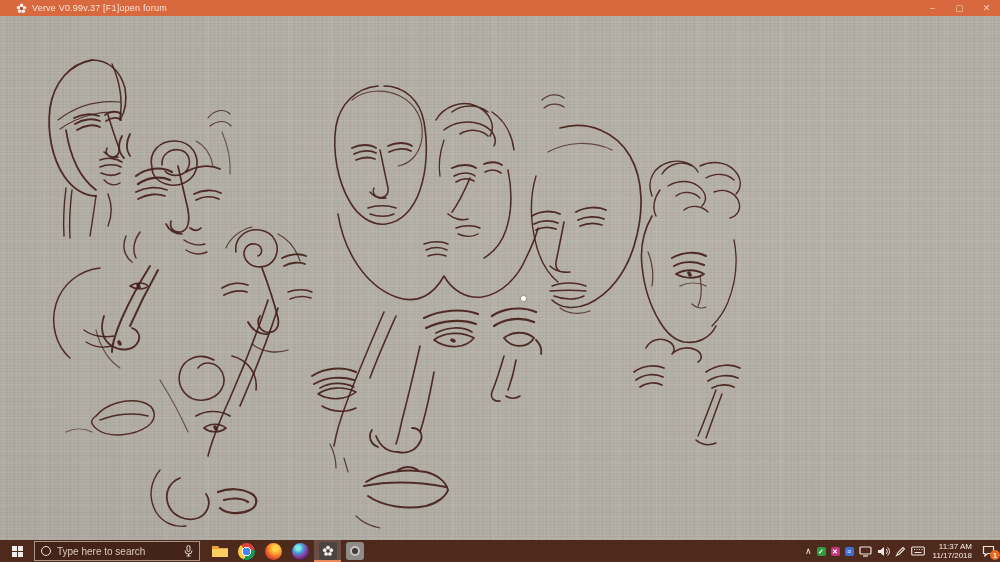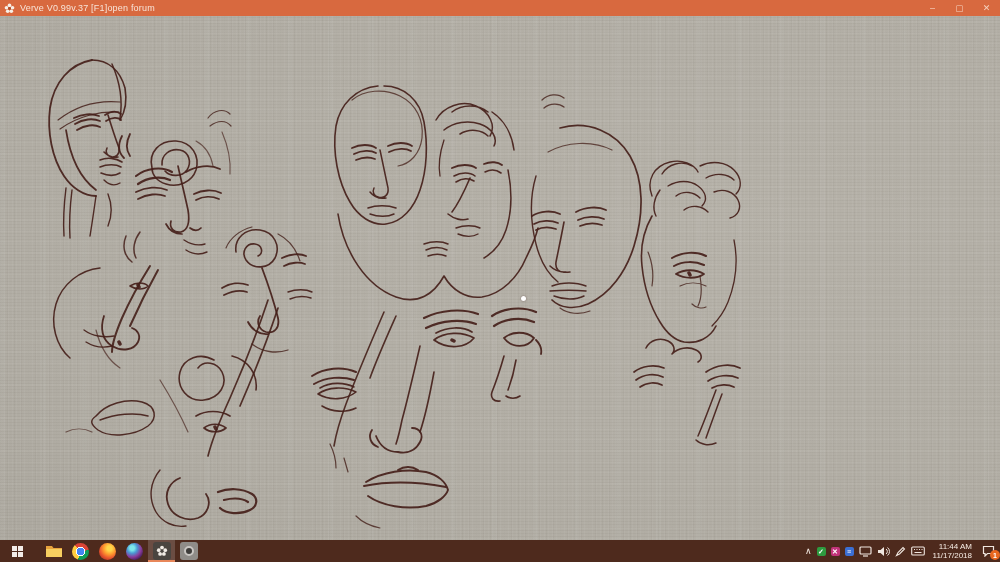--- a/index.html
+++ b/index.html
@@ -5,21 +5,21 @@
   html,body{margin:0;padding:0;background:#222;}
   *{box-sizing:border-box;}
   .screen{
     position:relative;width:1000px;height:562px;overflow:hidden;
     font-family:"Liberation Sans",sans-serif;
     -webkit-font-smoothing:antialiased;
   }
   
   .titlebar{
     position:absolute;top:0;left:0;width:100%;height:16px;
-    background:#d8693f;display:flex;align-items:center;padding-left:4px;
+    background:#d8693f;display:flex;align-items:center;padding-left:16px;
   }
   .app-icon{width:11px;height:11px;flex:0 0 auto;}
   .title-text{font-size:9px;color:#f8e4d8;margin-left:5px;white-space:nowrap;letter-spacing:.2px;}
   .win-controls{margin-left:auto;display:flex;height:100%;}
   .win-btn{width:27px;height:16px;font-size:9px;color:#f5d2bf;display:flex;align-items:center;justify-content:center;cursor:default;}
   
   .canvas{
     position:absolute;top:16px;left:0;width:1000px;height:524px;
     background:
       repeating-linear-gradient(90deg, rgba(255,255,255,.045) 0 1px, rgba(255,255,255,0) 1px 4px),
@@ -194,20 +194,28 @@
   <footer class="taskbar">
     <div class="start-button">
       <div class="winlogo">
           <span></span>
           <span></span>
           <span></span>
           <span></span>
         </div>
     </div>
 
+    <div class="search-box">
+      <span class="cortana-ring"></span>
+      <span class="search-placeholder">Type here to search</span>
+      <svg class="mic" width="9" height="12" viewBox="0 0 9 12">
+        <rect x="3" y="0.5" width="3" height="6" rx="1.5" fill="none" stroke="#e9ddd5" stroke-width="1"></rect>
+        <path d="M1,5.5 a3.5,3.5 0 0 0 7,0 M4.5,9 v2 M2.5,11 h4" fill="none" stroke="#e9ddd5" stroke-width="1"></path>
+      </svg>
+    </div>
 
     <div class="apps">
       <div class="app-cell">
         <svg width="18" height="18" viewBox="0 0 18 18">
           <path d="M1,4 h6 l1.5,2 H17 v9 H1 Z" fill="#e8a33d"></path>
           <path d="M1,7 H17 v8 H1 Z" fill="#f8cf60"></path>
         </svg>
       </div>
       <div class="app-cell">
         <span class="ic-circle ic-chrome"></span>
@@ -253,21 +261,21 @@
         <path d="M9,3 a3,3 0 0 1 0,5 M10.5,1.5 a5,5 0 0 1 0,8" fill="none" stroke="#f0e6df" stroke-width="1"></path>
       </svg>
       <svg class="li" width="11" height="11" viewBox="0 0 11 11">
         <path d="M1.5,9.5 L3,6.5 L8,1.5 L9.5,3 L4.5,8 Z" fill="none" stroke="#f0e6df" stroke-width="1.1"></path>
       </svg>
       <svg class="li" width="14" height="10" viewBox="0 0 14 10">
         <rect x="0.7" y="1" width="12.6" height="8" rx="1" fill="none" stroke="#f0e6df" stroke-width="1.1"></rect>
         <path d="M3,3.5 h1 M5.5,3.5 h1 M8,3.5 h1 M10.5,3.5 h1 M3.5,6.5 h7" stroke="#f0e6df" stroke-width="1.1"></path>
       </svg>
       <div class="clock">
-        <div>11:44 AM</div>
+        <div>11:37 AM</div>
         <div>11/17/2018</div>
       </div>
       <div class="notif">
         <svg width="13" height="12" viewBox="0 0 13 12">
           <path d="M1.5,1.5 h10 v7 h-6 l-2.5,2.5 v-2.5 h-1.5 Z" fill="none" stroke="#f0e6df" stroke-width="1.2"></path>
         </svg>
         <span class="notif-badge">1</span>
       </div>
     </div>
   </footer>

